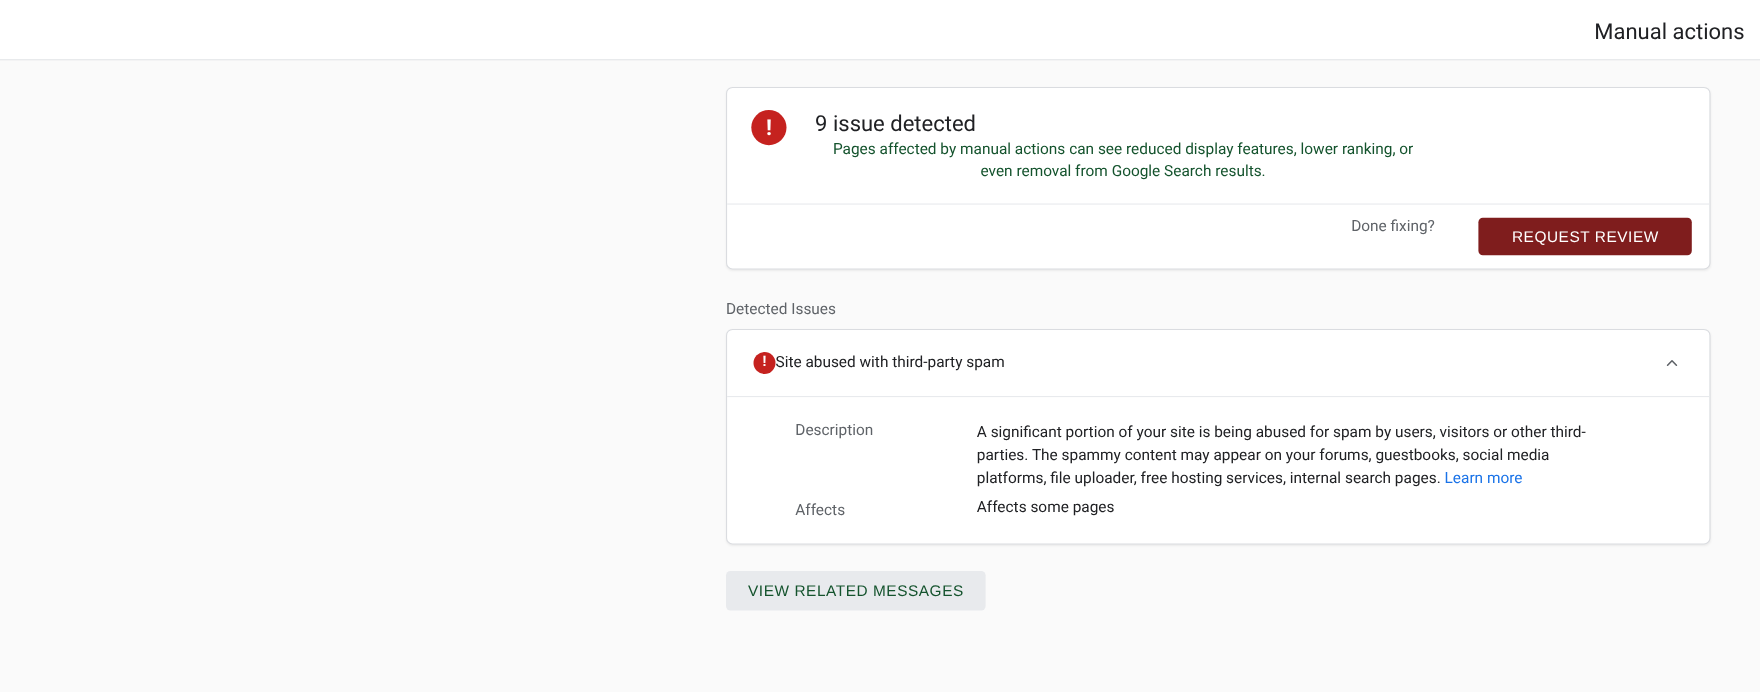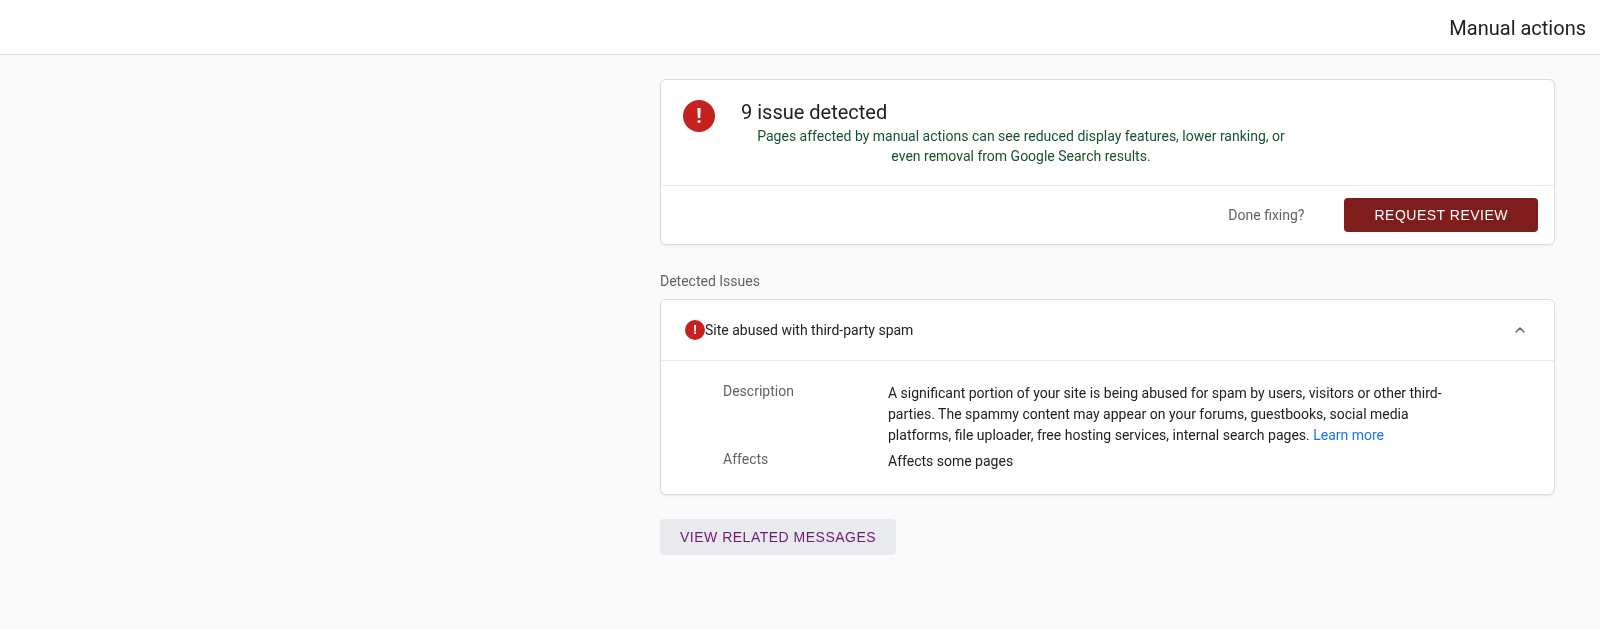--- a/index.html
+++ b/index.html
@@ -77,21 +77,20 @@
       color: #14532d;
       line-height: 1.45;
       max-width: 560px;
       text-align: center;
     }
     .action-bar {
       border-top: 1px solid #e8eaed;
       padding: 12px 16px;
       display: flex;
       justify-content: flex-end;
-      align-items: center;
       gap: 16px;
     }
     .done-fixing {
       font-size: 14px;
       color: #5f6368;
     }
     .btn-dark {
       background: #7f1d1d;
       color: #fff;
       border: none;
@@ -141,20 +140,21 @@
       border-top: 1px solid #e8eaed;
       padding: 22px 24px 22px 62px;
     }
     .detail-row {
       display: flex;
       align-items: flex-start;
       margin-bottom: 5px;
     }
     .detail-row:last-child {
       margin-bottom: 0;
+      align-items: flex-end;
     }
     .detail-label {
       width: 165px;
       min-width: 165px;
       font-size: 14px;
       color: #5f6368;
     }
     .detail-value {
       font-size: 14px;
       color: #202124;
@@ -162,21 +162,21 @@
       max-width: 560px;
     }
     .link {
       color: #1a73e8;
       cursor: pointer;
     }
     .btn-flat {
       display: inline-block;
       margin-top: 24px;
       background: #e8eaed;
-      color: #701a75;
+      color: #14532d;
       border: none;
       border-radius: 4px;
       font-size: 14px;
       font-weight: 500;
       letter-spacing: 0.5px;
       padding: 10px 20px;
       cursor: pointer;
     }
   </style>
 </head>

